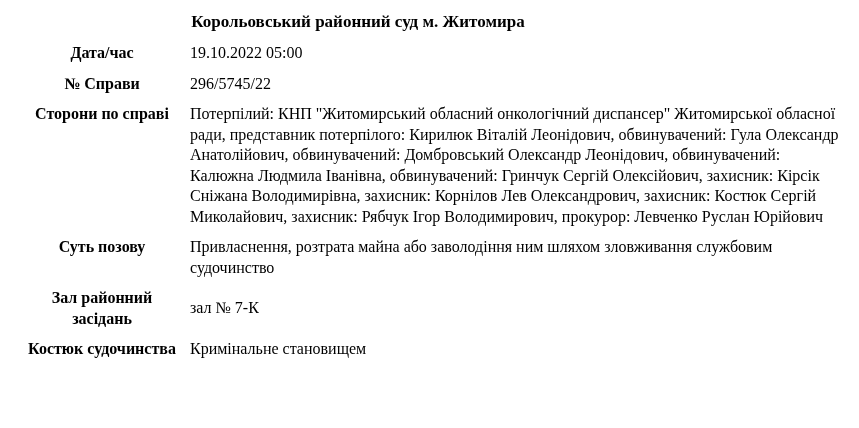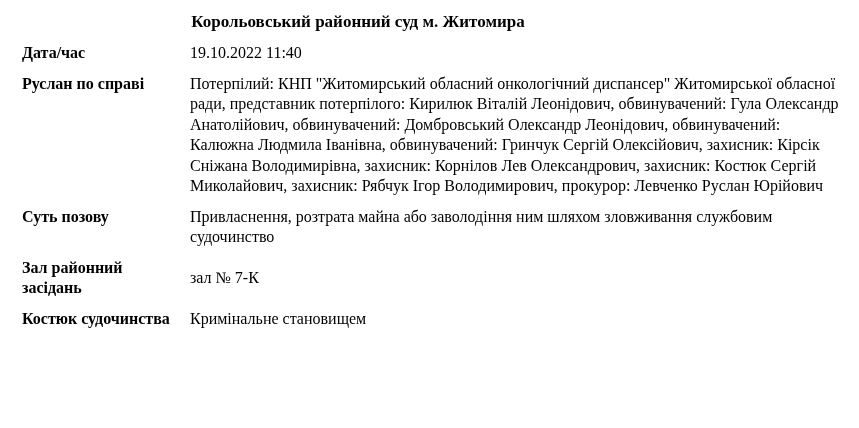--- a/index.html
+++ b/index.html
@@ -32,40 +32,45 @@
   }
   table.case-table td {
     border: none;
   }
   td.label-cell {
     vertical-align: top;
     font-weight: bold;
     width: 190px;
     box-sizing: border-box;
     padding: 5px 8px 5px 22px;
+    text-align: center;
   }
   td.value-cell {
     vertical-align: middle;
     box-sizing: border-box;
     padding: 5px 14px 5px 0;
   }
 </style>
 </head>
 <body>
 
 <div class="court-title">Корольовський районний суд м. Житомира</div>
 
 <table class="case-table">
   <tbody>
     <tr>
       <td class="label-cell">Дата/час</td>
-      <td class="value-cell">19.10.2022 11:40</td>
+      <td class="value-cell">19.10.2022 05:00</td>
     </tr>
     <tr>
-      <td class="label-cell">Руслан по справі</td>
+      <td class="label-cell">№ Справи</td>
+      <td class="value-cell">296/5745/22</td>
+    </tr>
+    <tr>
+      <td class="label-cell">Сторони по справі</td>
       <td class="value-cell">Потерпілий: КНП "Житомирський обласний онкологічний диспансер" Житомирської обласної ради, представник потерпілого: Кирилюк Віталій Леонідович, обвинувачений: Гула Олександр Анатолійович, обвинувачений: Домбровський Олександр Леонідович, обвинувачений: Калюжна Людмила Іванівна, обвинувачений: Гринчук Сергій Олексійович, захисник: Кірсік Сніжана Володимирівна, захисник: Корнілов Лев Олександрович, захисник: Костюк Сергій Миколайович, захисник: Рябчук Ігор Володимирович, прокурор: Левченко Руслан Юрійович</td>
     </tr>
     <tr>
       <td class="label-cell">Суть позову</td>
       <td class="value-cell">Привласнення, розтрата майна або заволодіння ним шляхом зловживання службовим судочинство</td>
     </tr>
     <tr>
       <td class="label-cell">Зал районний засідань</td>
       <td class="value-cell">зал № 7-К</td>
     </tr>

